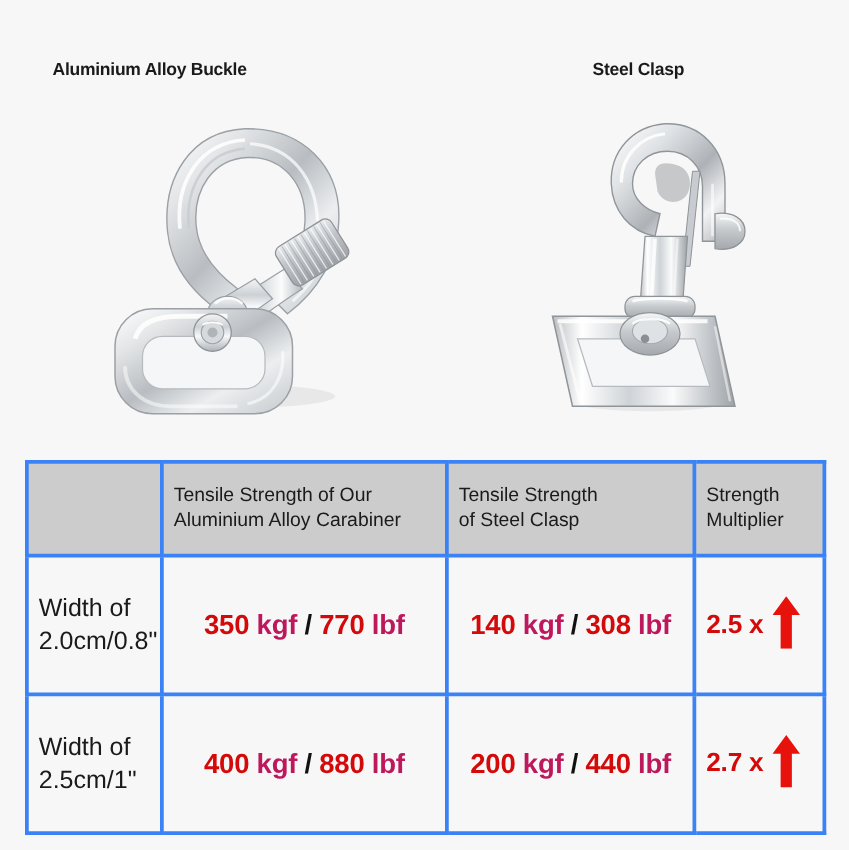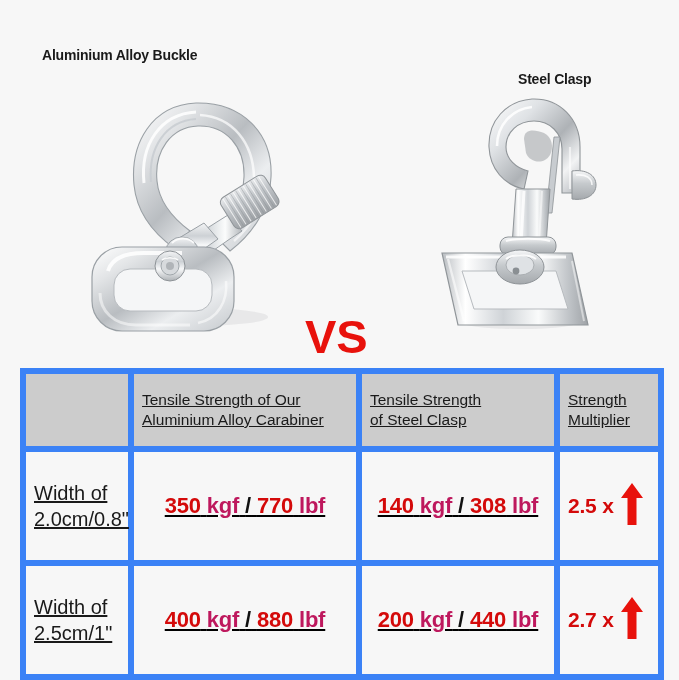--- a/index.html
+++ b/index.html
@@ -18,21 +18,21 @@
   
   .heading {
     position: absolute;
     font-weight: bold;
     font-size: 14px;
     color: #1a1a1a;
     letter-spacing: -0.2px;
     white-space: nowrap;
   }
   #heading-left  { left: 42px;  top: 47px; }
-  #heading-right { left: 518px; top: 47px; margin-top: 24px; }
+  #heading-right { left: 474px; top: 47px; }
 
   
   .product-stage {
     position: absolute;
     left: 0;
     top: 85px;
     width: 679px;
     height: 255px;
   }
   .product {
@@ -61,24 +61,23 @@
     position: absolute;
     left: 20px;
     top: 368px;
     width: 638px;
     height: 290px;
     border-collapse: collapse;
     table-layout: fixed;
     background: #f7f7f7;
   }
   #comparison-table td {
-    border: 6px solid #3b82f6;
+    border: 3px solid #3b82f6;
     padding: 0 8px;
     vertical-align: middle;
-    text-decoration: underline;
   }
   .col-label { width: 108px; }
   .col-alu   { width: 228px; }
   .col-steel { width: 198px; }
   .col-mult  { width: 104px; }
 
   tr.header-row td {
     background: #cccccc;
     height: 72px;
     font-size: 15.5px;
@@ -275,21 +274,20 @@
       <path d="M28 174 L 44 236" fill="none" stroke="#ffffff" stroke-width="2.4" opacity="0.6"></path>
       <path d="M152 176 L 164 236" fill="none" stroke="#ffffff" stroke-width="2" opacity="0.5"></path>
 
       <ellipse cx="100" cy="182" rx="24" ry="17" fill="url(#steelC)" stroke="#8e9397" stroke-width="1"></ellipse>
       <ellipse cx="100" cy="180" rx="14" ry="10" fill="#dfe2e5" stroke="#a6aaae" stroke-width="0.9"></ellipse>
       <circle cx="96" cy="186" r="3.4" fill="#8a8f93"></circle>
       <path d="M86 174 C 92 169 110 169 116 174" fill="none" stroke="#ffffff" stroke-width="1.8" opacity="0.9"></path>
     </svg>
   </div>
 
-  <div id="vs-badge">VS</div>
 </div>
 
 <table id="comparison-table">
   <colgroup>
     <col class="col-label">
       <col class="col-alu">
       <col class="col-steel">
       <col class="col-mult">
   </colgroup>
   <tbody>

